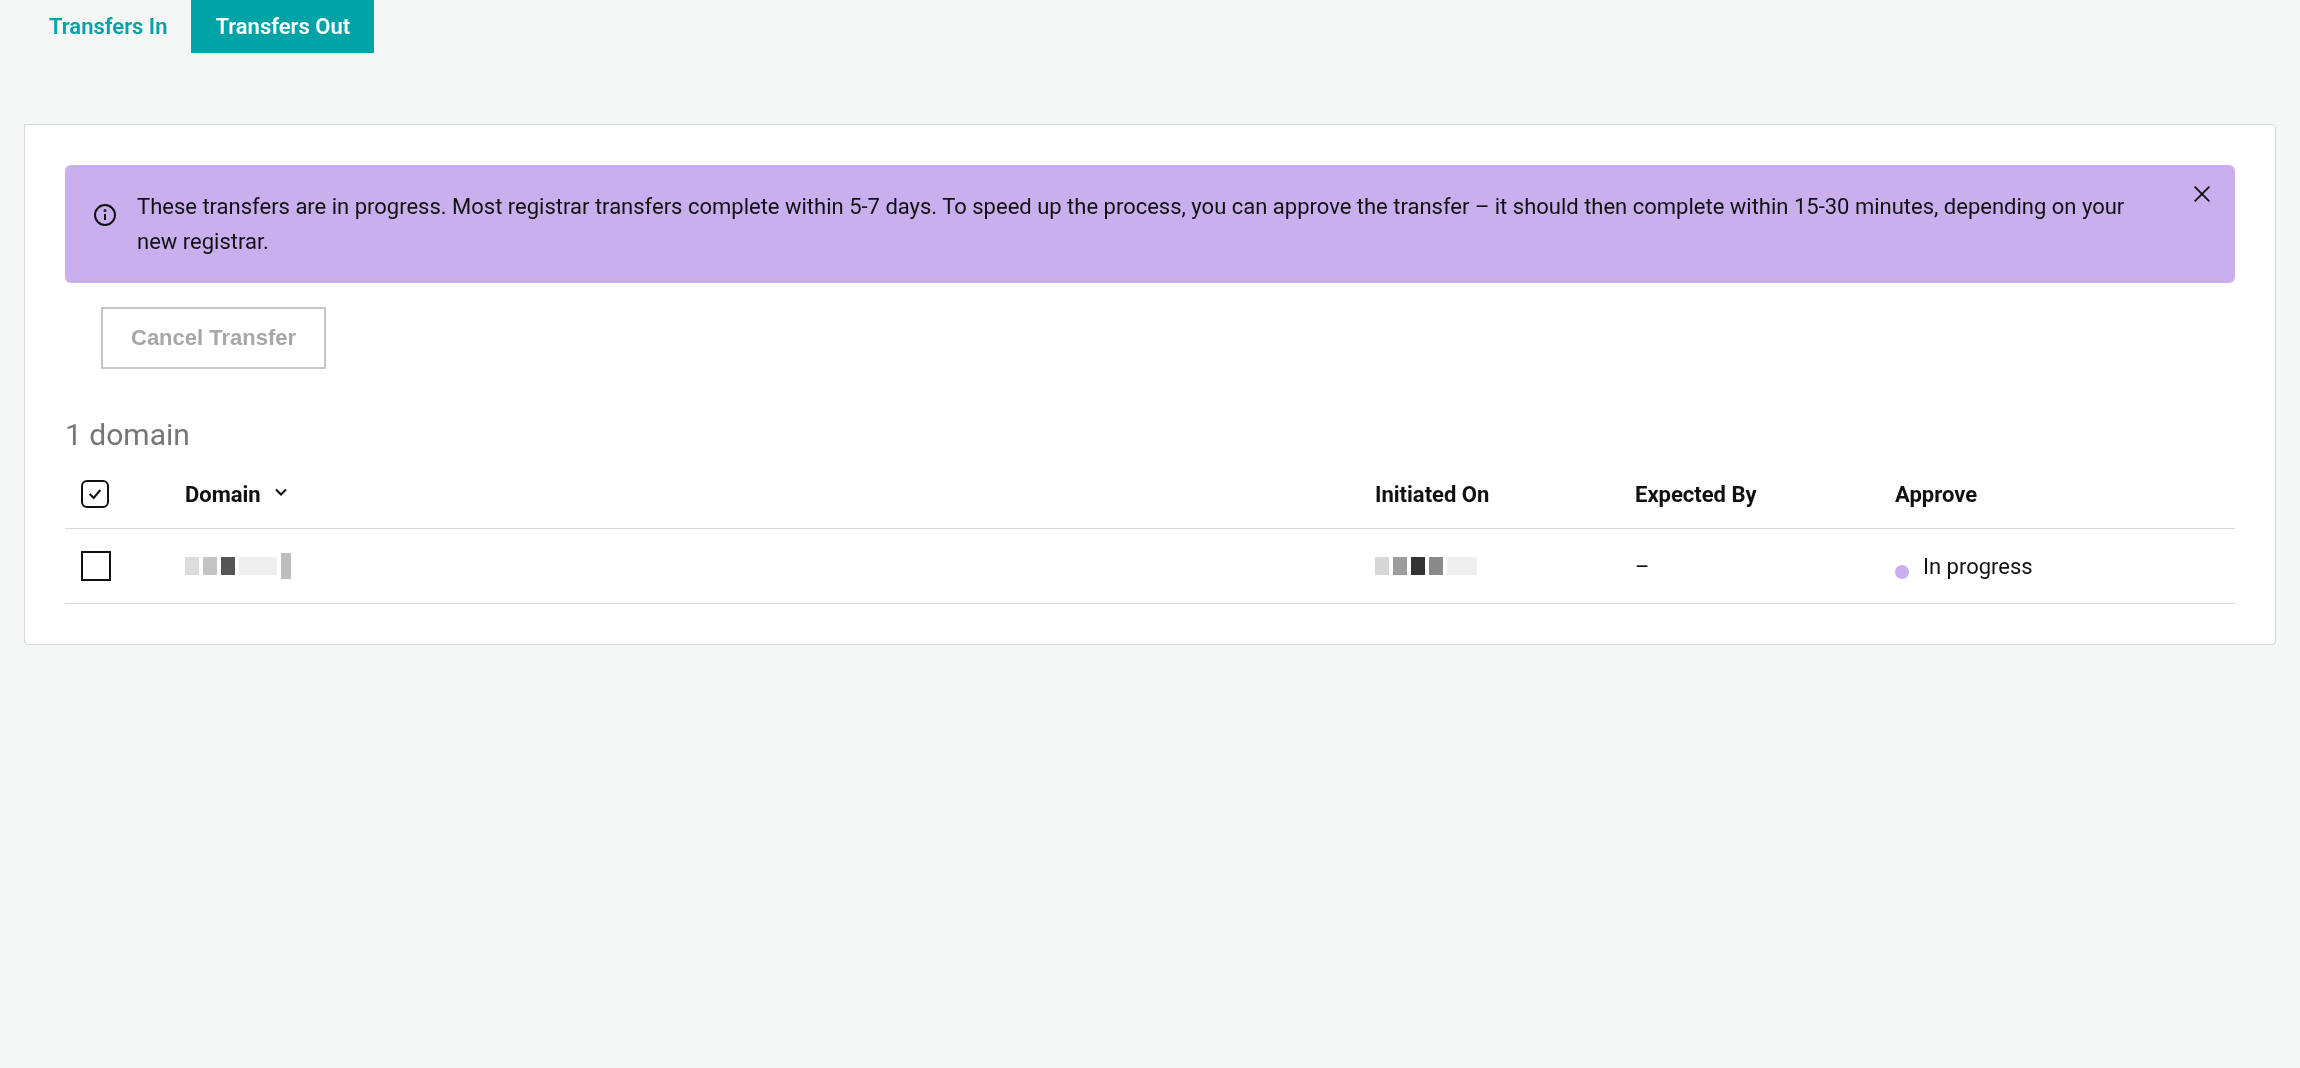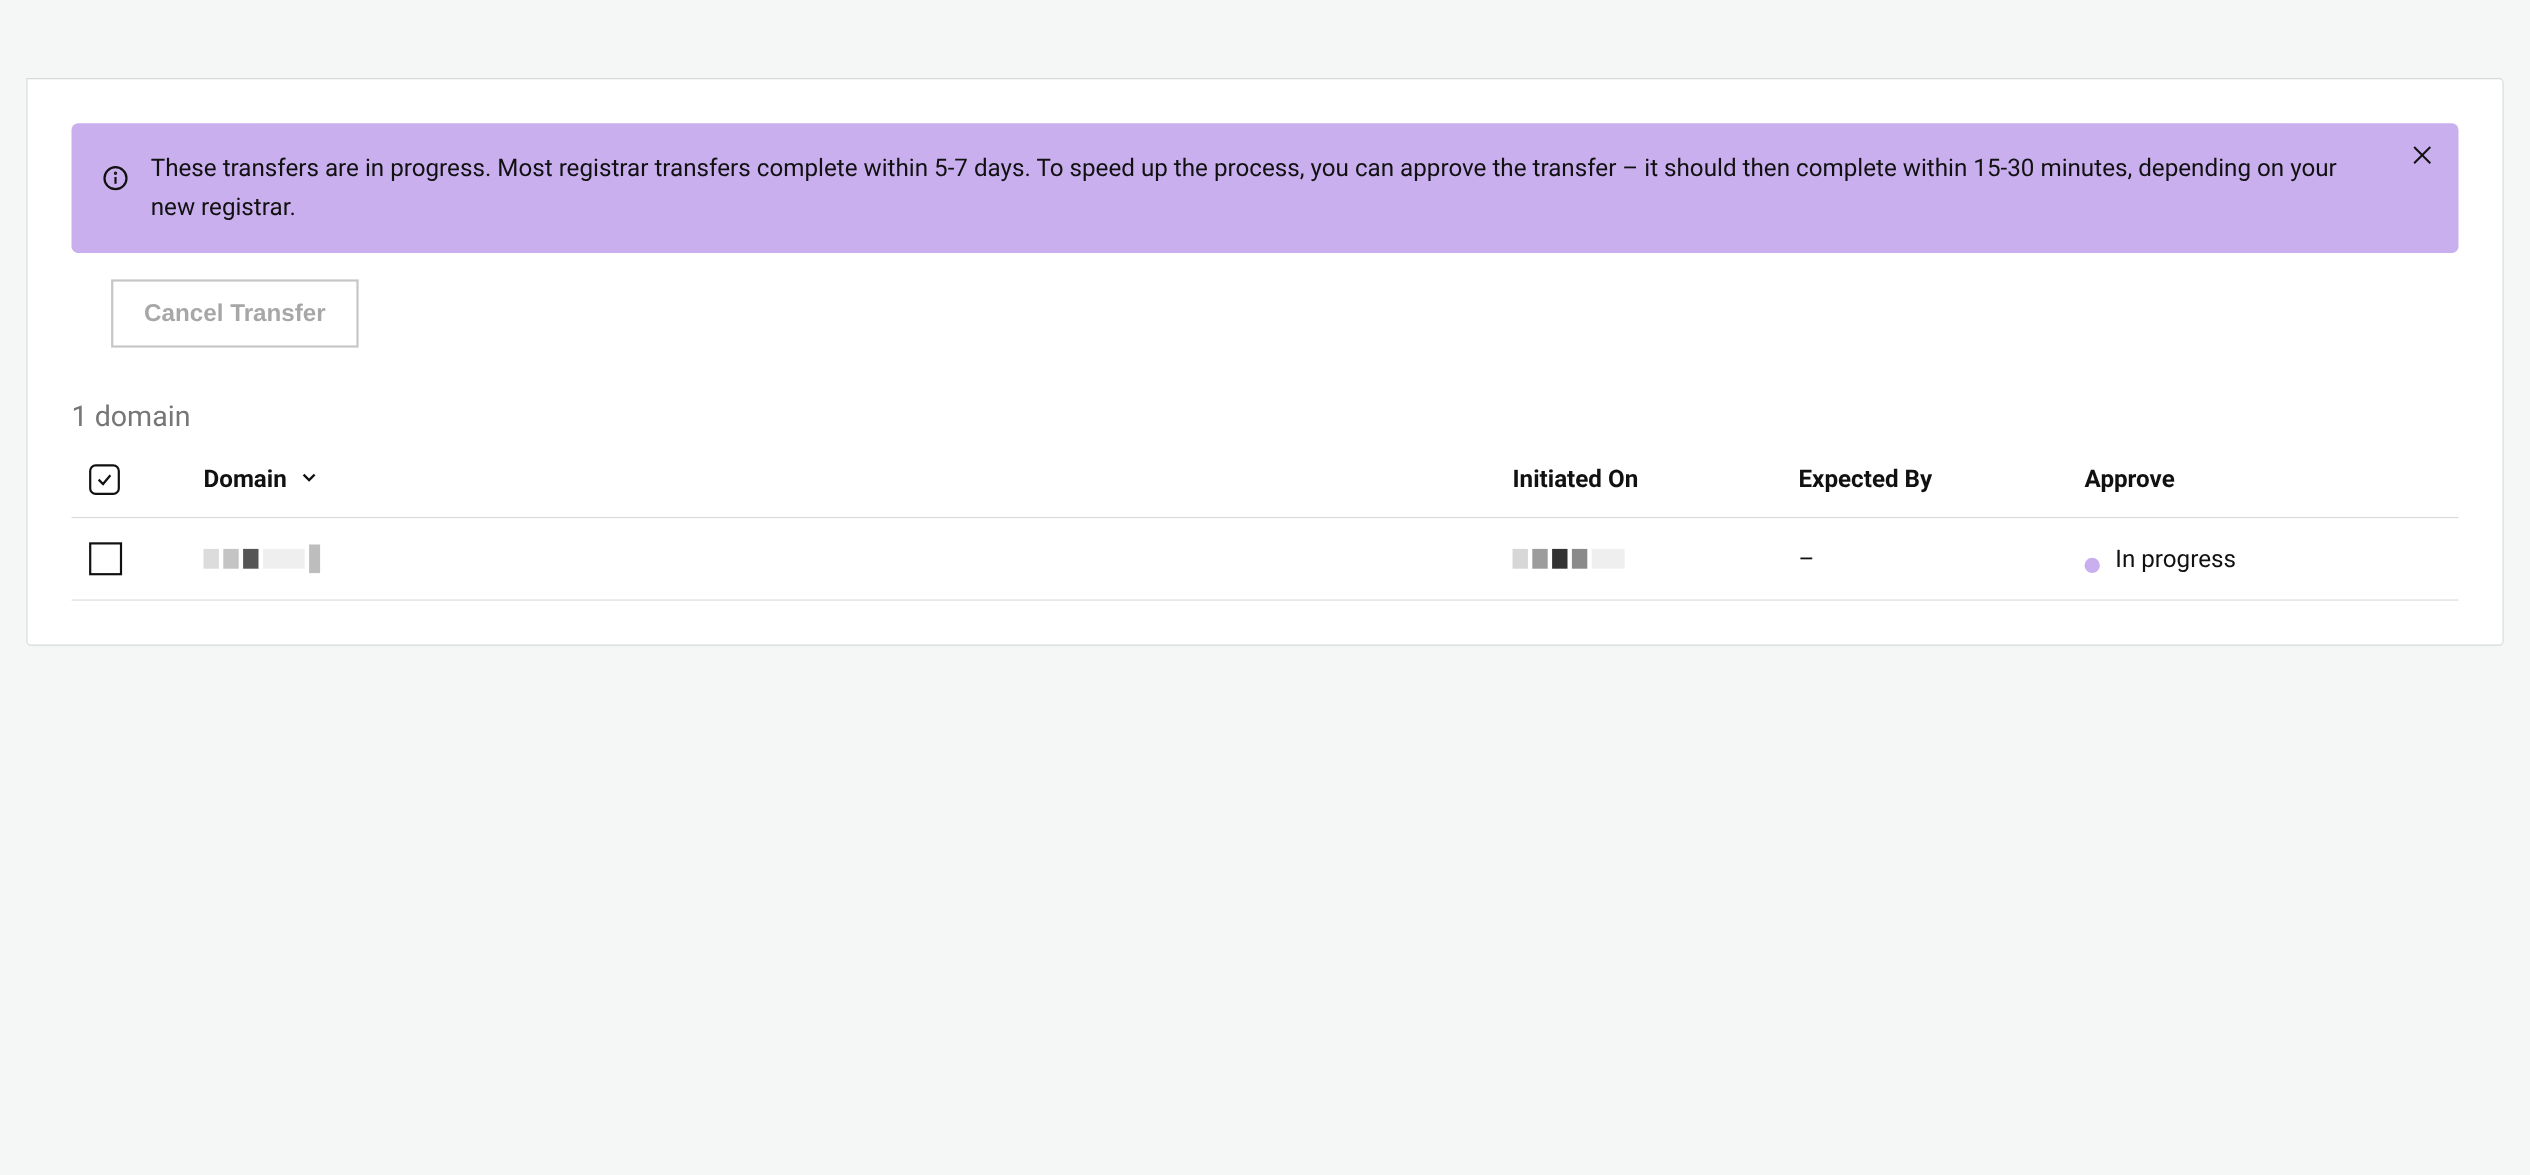--- a/index.html
+++ b/index.html
@@ -105,21 +105,21 @@
     }
     .btn-outline-disabled {
       background: #fff;
       color: #a7a7a7;
       border: 2px solid #c6c6c6;
       margin-left: 36px;
     }
     .count-line {
       margin-top: 48px;
       color: #767676;
-      font-size: 26px;
+      font-size: 30px;
     }
     .table {
       margin-top: 28px;
       width: 100%;
     }
     .thead, .trow {
       display: grid;
       grid-template-columns: 120px 1fr 260px 260px 340px;
       align-items: center;
       gap: 0;
@@ -181,20 +181,24 @@
     }
     .td {
       font-size: 22px;
       color: #111;
     }
   </style>
 </head>
 <body>
 
 <div class="page">
+  <div class="top-tabs">
+    <div class="top-tab inactive">Transfers In</div>
+    <div class="top-tab active">Transfers Out</div>
+  </div>
 
   <div class="spacer"></div>
 
   <div class="panel-wrap">
 
     <div class="panel">
 
       <div class="banner">
         <div class="icon-wrap">
           <svg width="24" height="24" viewBox="0 0 24 24" fill="none" stroke="#111" stroke-width="2">

